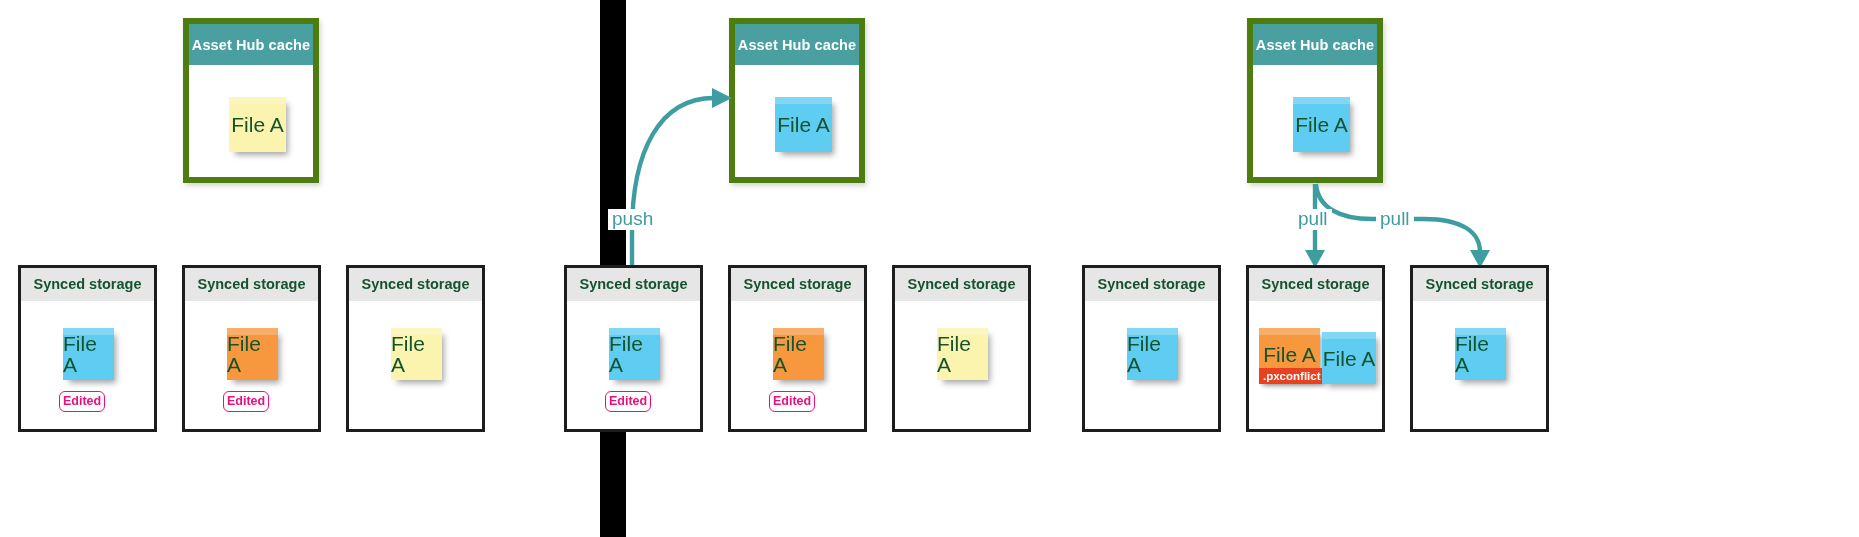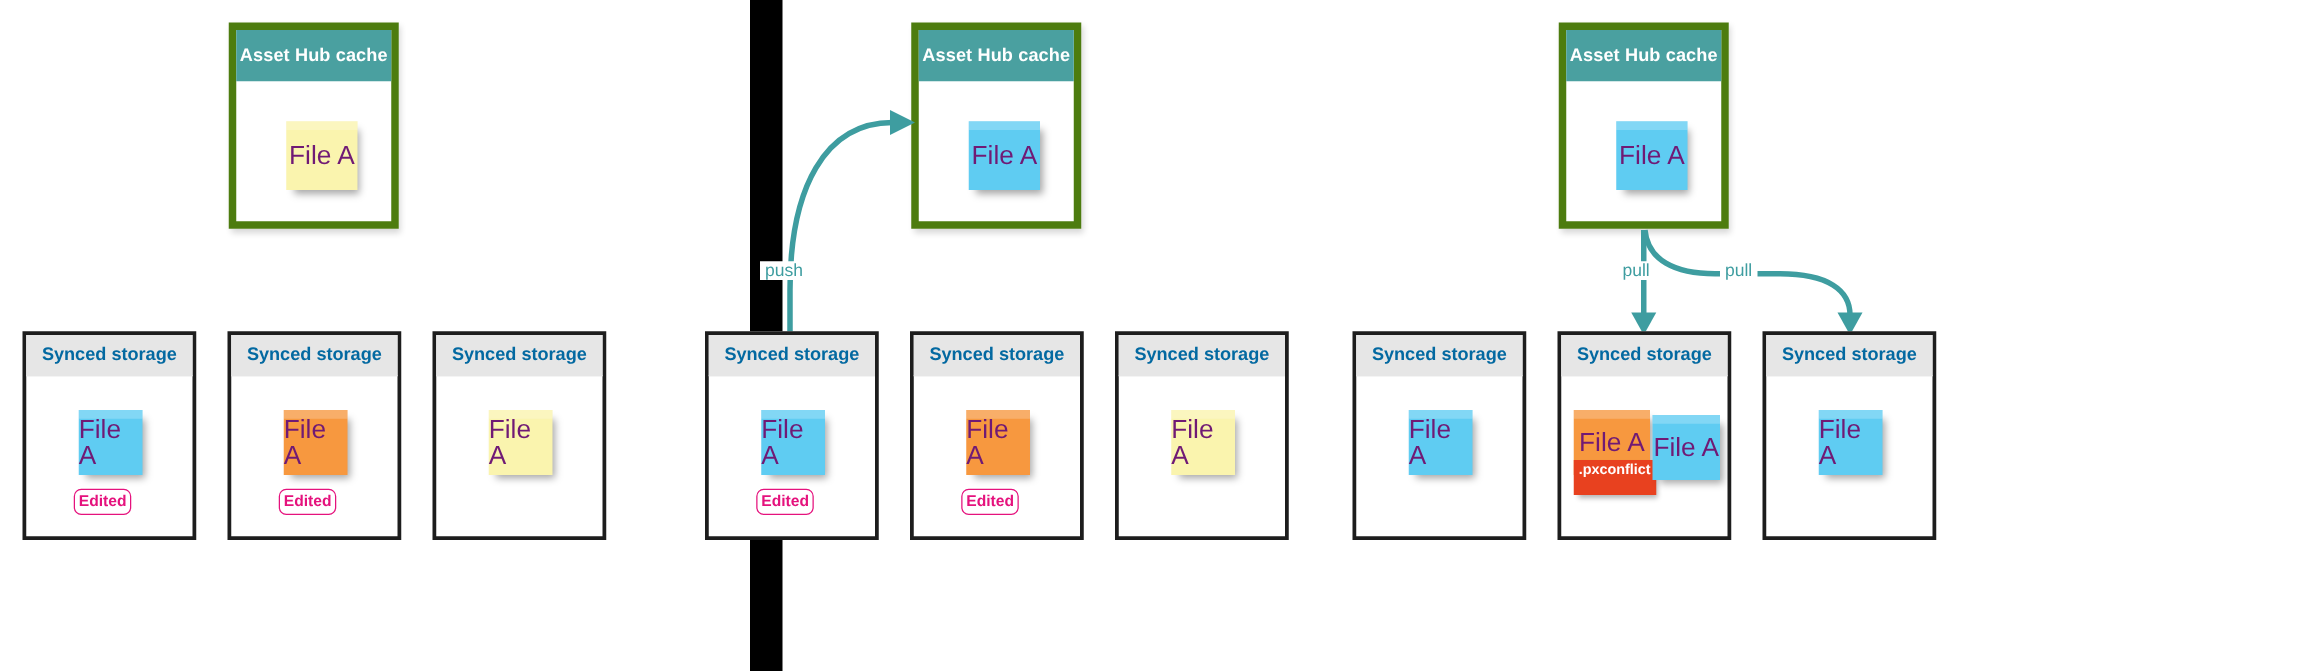--- a/index.html
+++ b/index.html
@@ -31,30 +31,30 @@
 
   
   .store-box{
     position:absolute;background:#ffffff;
     border:3.5px solid #1d1d1d;
     box-sizing:border-box;
   }
   .store-header{
     height:32px;background:#e6e6e6;
     display:flex;align-items:center;justify-content:center;
-    color:#0369a1;font-weight:bold;font-size:14.5px;
+    color:#14532d;font-weight:bold;font-size:14.5px;
     border-bottom:1px solid #e6e6e6;
   }
   .store-body{position:relative;height:calc(100% - 32px);}
 
   
   .sticky{
     position:absolute;
     display:flex;align-items:center;justify-content:center;
-    font-size:21px;color:#701a75;line-height:1;
+    font-size:21px;color:#14532d;line-height:1;
     box-shadow:4px 5px 6px -2px rgba(0,0,0,.35);
     box-sizing:border-box;
   }
   .sticky.blue{background:#5FCCF2;}
   .sticky.orange{background:#F7983F;}
   .sticky.yellow{background:#FAF4AE;}
   .sticky::after{
     content:"";position:absolute;left:0;top:0;right:0;height:7px;
     background:rgba(255,255,255,.22);pointer-events:none;
   }
@@ -64,30 +64,30 @@
     position:absolute;
     border:1.6px solid #E5127D;border-radius:6px;
     color:#E5127D;font-weight:bold;font-size:12.5px;
     padding:2px 3px 3px;background:#ffffff;
     white-space:nowrap;
   }
   .badge-conflict{
     position:absolute;
     background:#E8411F;color:#ffffff;
     font-weight:bold;font-size:11.5px;
-    padding:2px 4px 14px;white-space:nowrap;
+    padding:2px 4px 2px;white-space:nowrap;
     box-shadow:2px 3px 4px -1px rgba(0,0,0,.3);
   }
 
   
   .arrow-svg{position:absolute;overflow:visible;pointer-events:none;}
   .arrow-path{fill:none;stroke:#3E9DA0;stroke-width:4.4;stroke-linecap:butt;}
   .arrow-head{fill:#3E9DA0;}
   .arrow-label{
-    position:absolute;color:#3E9DA0;font-size:14px;
+    position:absolute;color:#3E9DA0;font-size:19px;
     background:#ffffff;padding:0 4px;white-space:nowrap;line-height:1.1;
   }
 </style>
 </head>
 <body>
 
 <div class="stage">
 
   <div>
 

